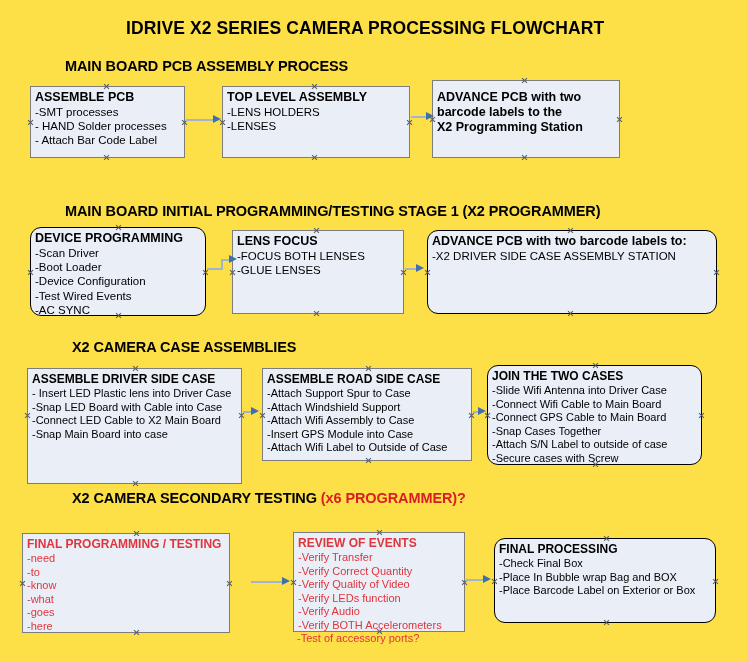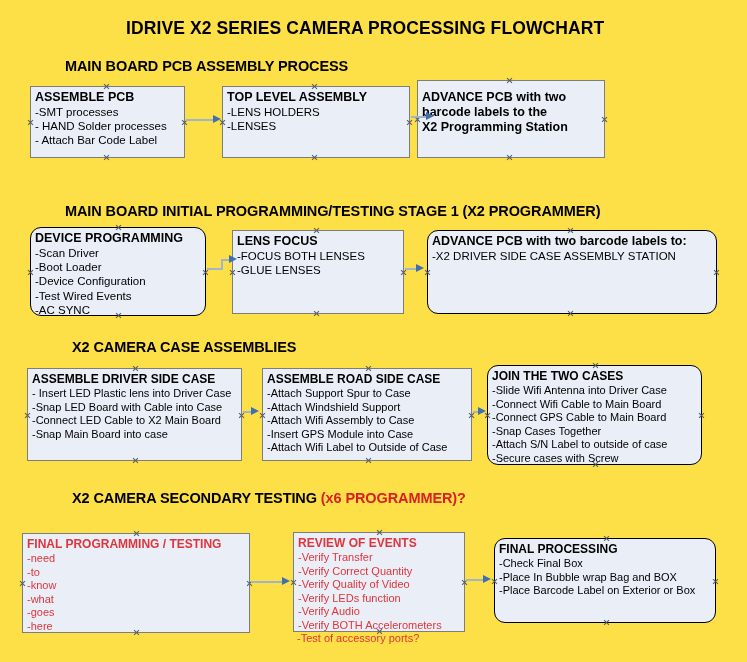--- a/index.html
+++ b/index.html
@@ -140,21 +140,21 @@
   <div class="node" style="left:222px; top:86px; width:188px; height:72px;">
     <div class="nd-title">TOP LEVEL ASSEMBLY</div>
     <div class="nd-line">-LENS HOLDERS</div>
     <div class="nd-line">-LENSES</div>
     <div class="handle" style="left:88px; top:-4px;"></div>
     <div class="handle" style="left:88px; bottom:-4px;"></div>
     <div class="handle" style="left:-4px; top:32px;"></div>
     <div class="handle" style="right:-4px; top:32px;"></div>
   </div>
 
-  <div class="node" style="left:417px; top:80px; width:188px; height:78px;">
+  <div class="node" style="left:432px; top:80px; width:188px; height:78px;">
     <div class="nd-title" style="padding-top:6px;">ADVANCE PCB with two</div>
     <div class="nd-title">barcode labels to the</div>
     <div class="nd-title"> X2 Programming Station</div>
     <div class="handle" style="left:88px; top:-4px;"></div>
     <div class="handle" style="left:88px; bottom:-4px;"></div>
     <div class="handle" style="left:-4px; top:35px;"></div>
     <div class="handle" style="right:-4px; top:35px;"></div>
   </div>
 
   <div class="conn" style="left:186px; top:119px; width:30px;"></div>
@@ -204,21 +204,21 @@
   <div class="conn" style="left:221px; top:259px; width:10px;"></div>
   <div class="arrowhead" style="left:229px; top:255px;"></div>
 
   <div class="conn" style="left:405px; top:268px; width:14px;"></div>
   <div class="arrowhead" style="left:416px; top:264px;"></div>
 
   <div class="section-header" style="left:31px; top:339px;">
     <span>X2 CAMERA CASE ASSEMBLIES</span>
   </div>
 
-  <div class="node small" style="left:27px; top:368px; width:215px; height:93px;">
+  <div class="node small" style="left:27px; top:368px; width:215px; height:116px;">
     <div class="nd-title">ASSEMBLE DRIVER SIDE CASE</div>
     <div class="nd-line">- Insert LED Plastic lens into Driver Case</div>
     <div class="nd-line">-Snap LED Board with Cable into Case</div>
     <div class="nd-line">-Connect LED Cable to X2 Main Board</div>
     <div class="nd-line">-Snap Main Board into case</div>
     <div class="handle" style="left:104px; top:-4px;"></div>
     <div class="handle" style="left:104px; bottom:-4px;"></div>
     <div class="handle" style="left:-4px; top:43px;"></div>
     <div class="handle" style="right:-4px; top:43px;"></div>
   </div>
@@ -253,21 +253,21 @@
   <div class="conn" style="left:243px; top:411px; width:12px;"></div>
   <div class="arrowhead" style="left:251px; top:407px;"></div>
 
   <div class="conn" style="left:473px; top:411px; width:10px;"></div>
   <div class="arrowhead" style="left:478px; top:407px;"></div>
 
   <div class="section-header" style="left:31px; top:490px;">
     <span>X2 CAMERA SECONDARY TESTING </span><span class="accent">(x6 PROGRAMMER)?</span>
   </div>
 
-  <div class="node small red" style="left:22px; top:533px; width:228px; height:100px;">
+  <div class="node small red" style="left:22px; top:533px; width:208px; height:100px;">
     <div class="nd-title">FINAL PROGRAMMING / TESTING</div>
     <div class="nd-line">-need</div>
     <div class="nd-line">-to</div>
     <div class="nd-line">-know</div>
     <div class="nd-line">-what</div>
     <div class="nd-line">-goes</div>
     <div class="nd-line">-here</div>
     <div class="handle" style="left:110px; top:-4px;"></div>
     <div class="handle" style="left:110px; bottom:-4px;"></div>
     <div class="handle" style="left:-4px; top:46px;"></div>

